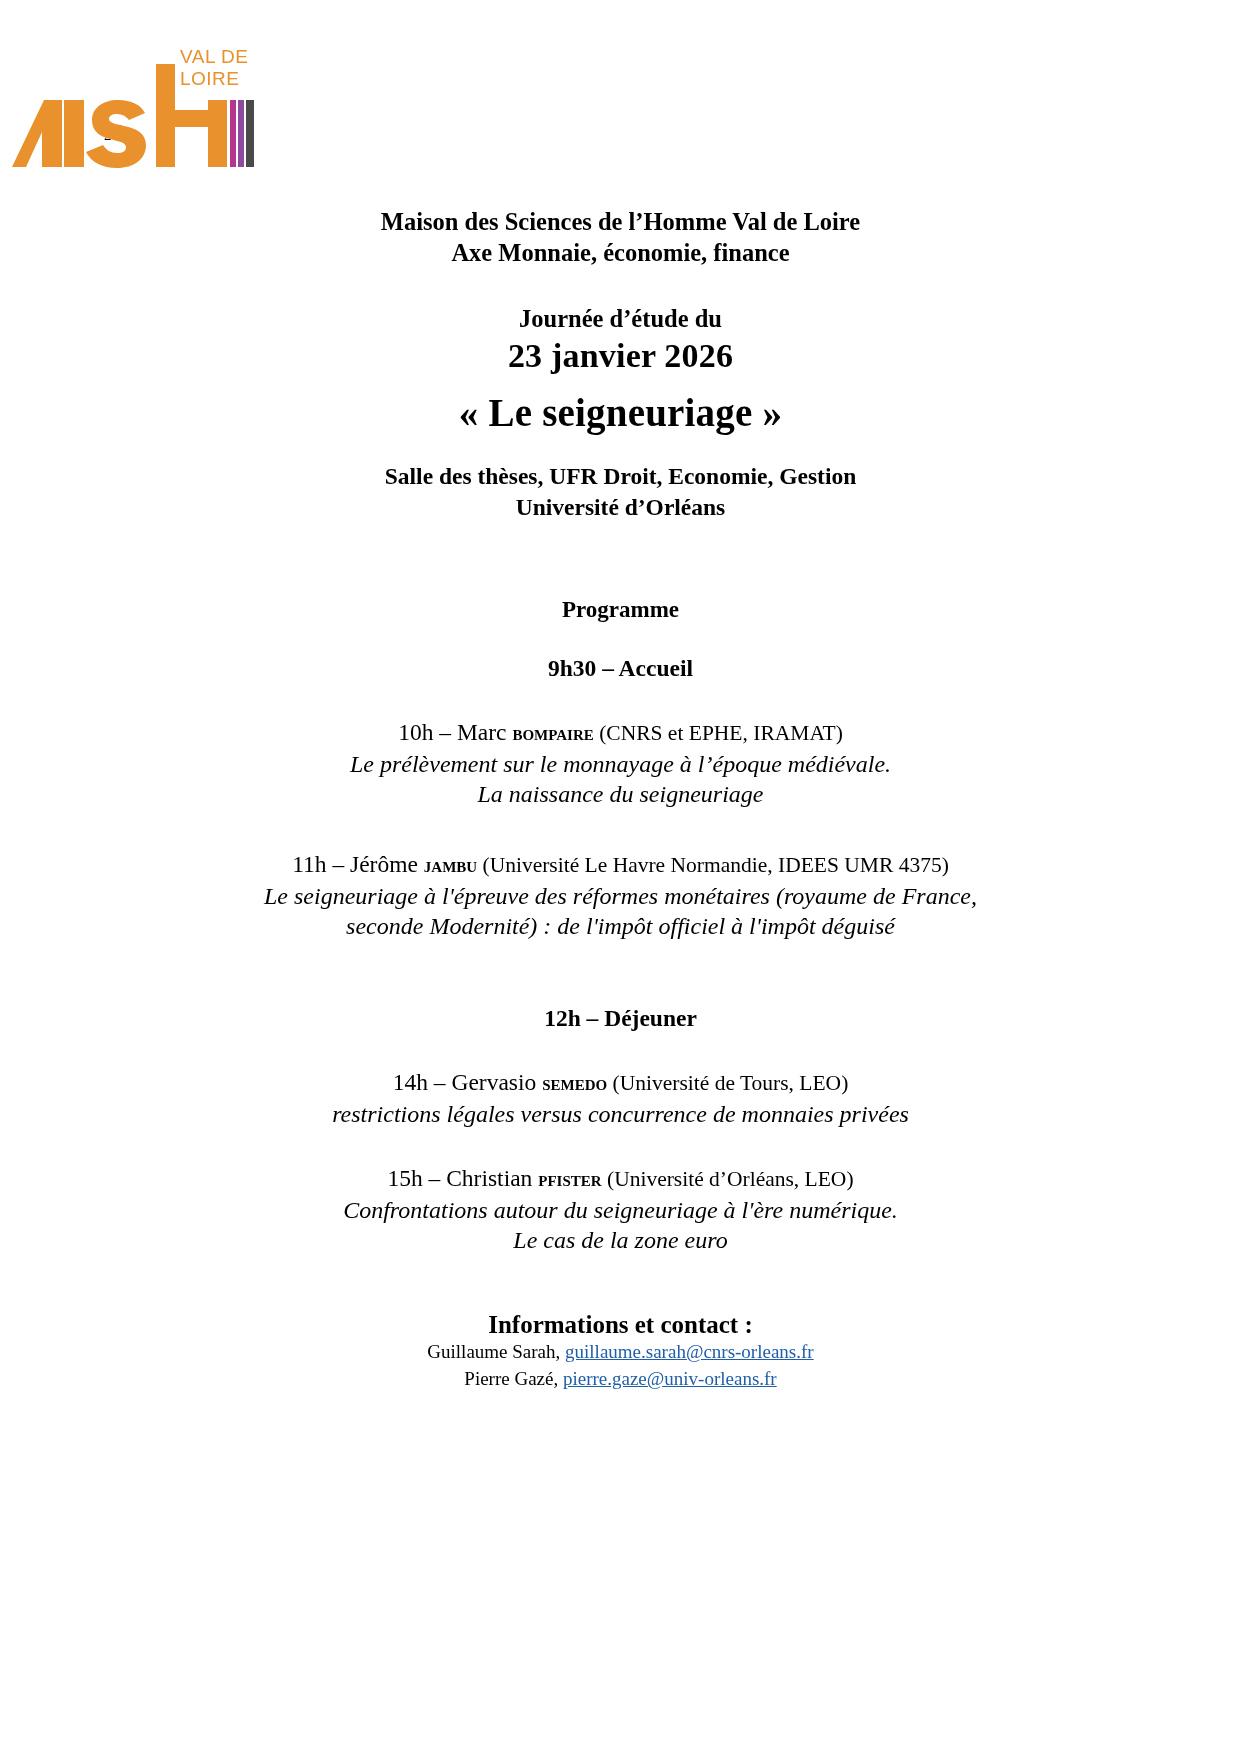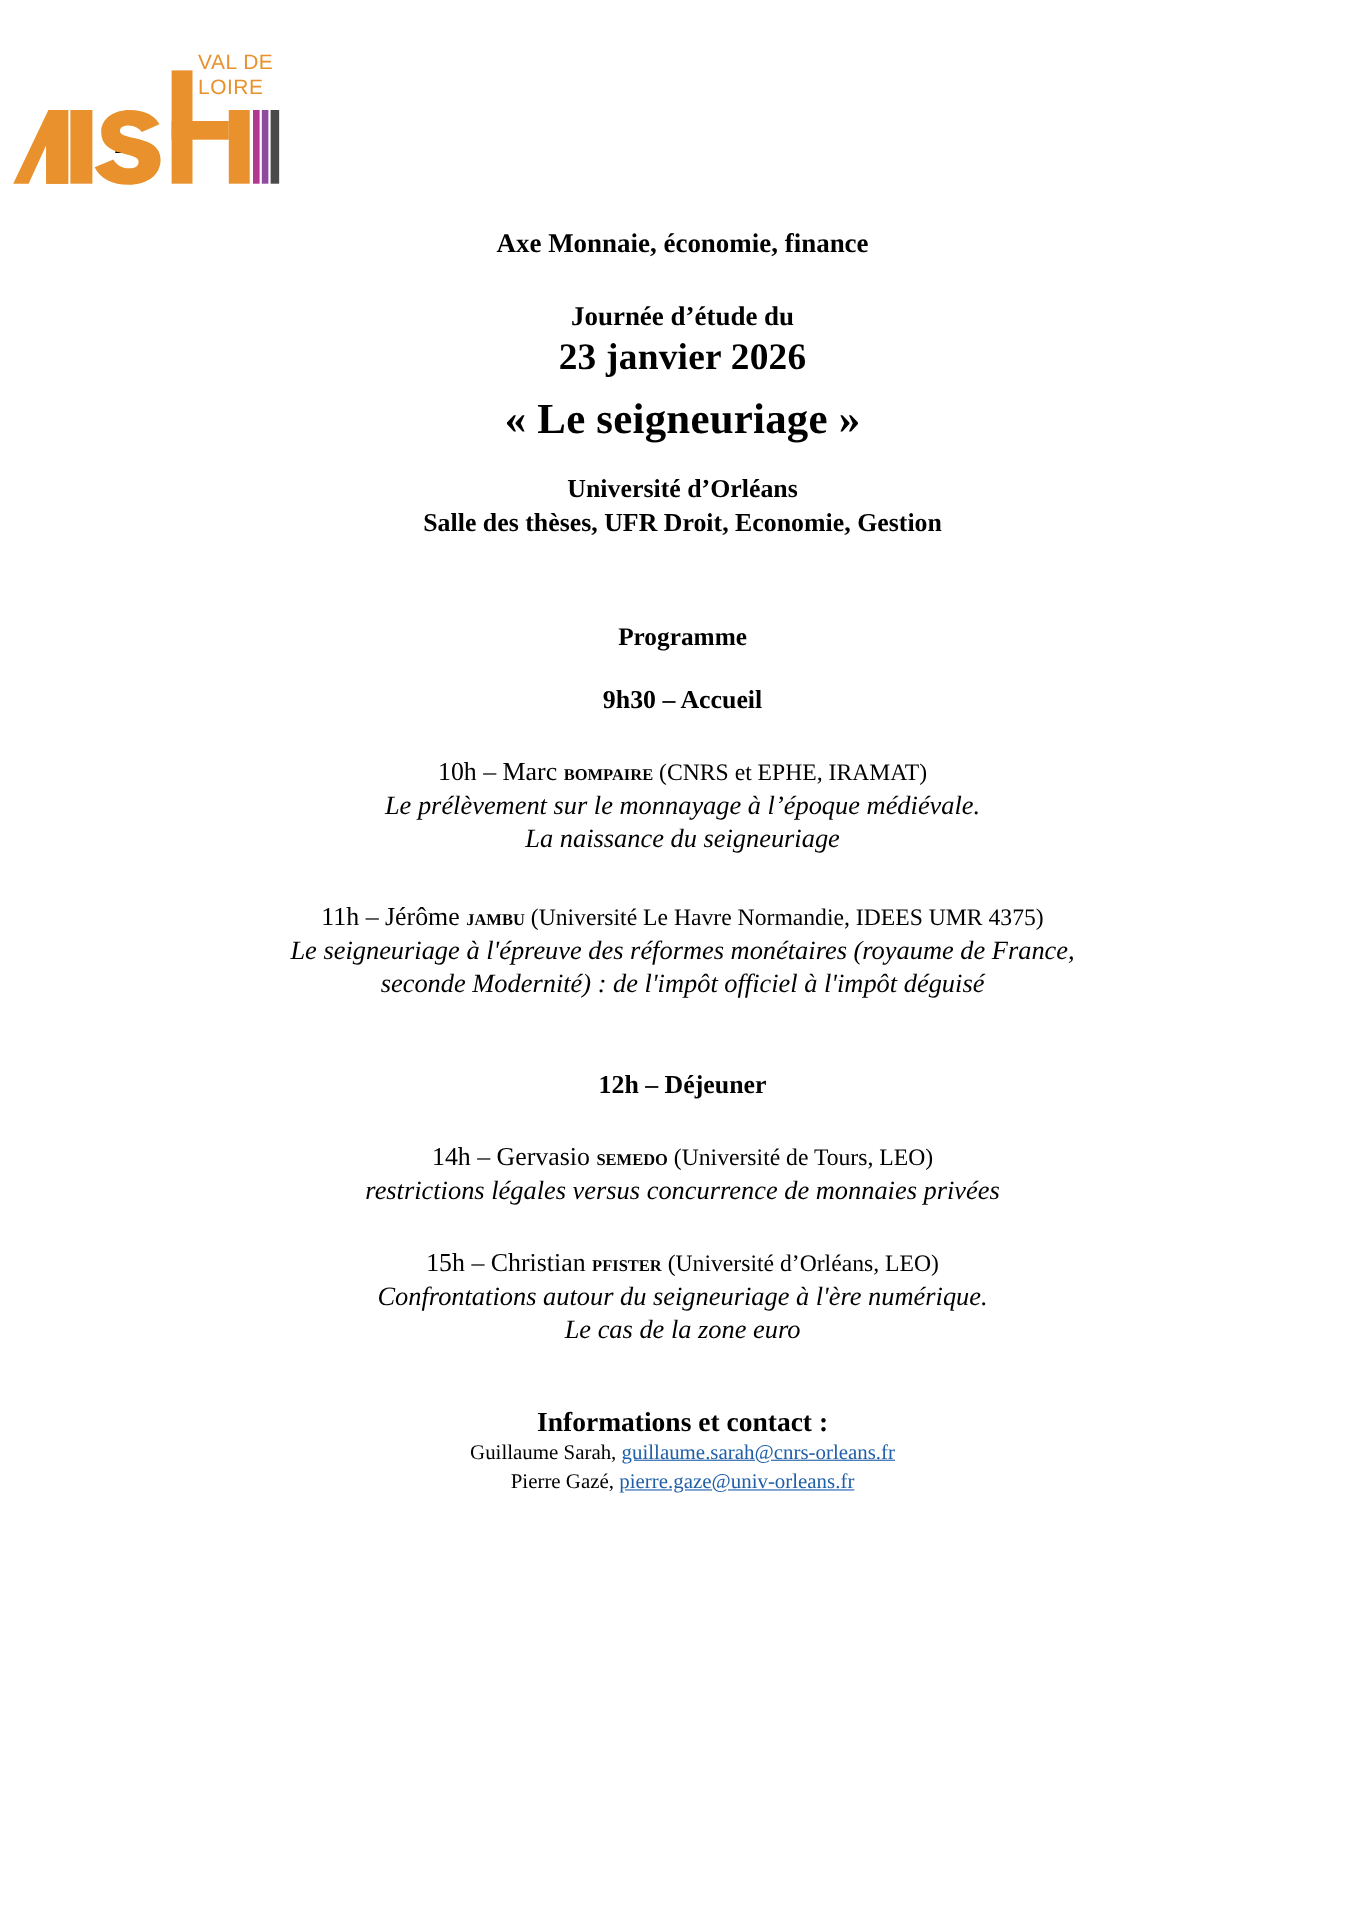--- a/index.html
+++ b/index.html
@@ -172,35 +172,36 @@
       <rect x="242" y="58" width="8" height="67" fill="#4A4A4A"></rect>
 
       <text x="176" y="21" font-family="'Liberation Sans', sans-serif" font-size="19" letter-spacing="0.5" fill="#E8912D">VAL DE</text>
       <text x="176" y="43" font-family="'Liberation Sans', sans-serif" font-size="19" letter-spacing="0.5" fill="#E8912D">LOIRE</text>
     </svg>
   </div>
 </div>
 
 <div class="content">
 
+  <div class="block org-title">Maison des Sciences de l’Homme Val de Loire</div>
   <div class="block org-title">Axe Monnaie, économie, finance</div>
 
   <div class="spacer-34"></div>
 
   <div class="block journee">Journée d’étude du</div>
   <div class="block date">23 janvier 2026</div>
 
   <div class="spacer-10"></div>
 
   <div class="block main-title">« Le seigneuriage »</div>
 
   <div class="spacer-22"></div>
 
+  <div class="block venue">Salle des thèses, UFR Droit, Economie, Gestion</div>
   <div class="block venue">Université d’Orléans</div>
-  <div class="block venue">Salle des thèses, UFR Droit, Economie, Gestion</div>
 
   <div class="spacer-72"></div>
 
   <div class="block programme-label">Programme</div>
 
   <div class="spacer-28"></div>
 
   <div class="block accueil">9h30 – Accueil</div>
 
   <div class="spacer-34"></div>

